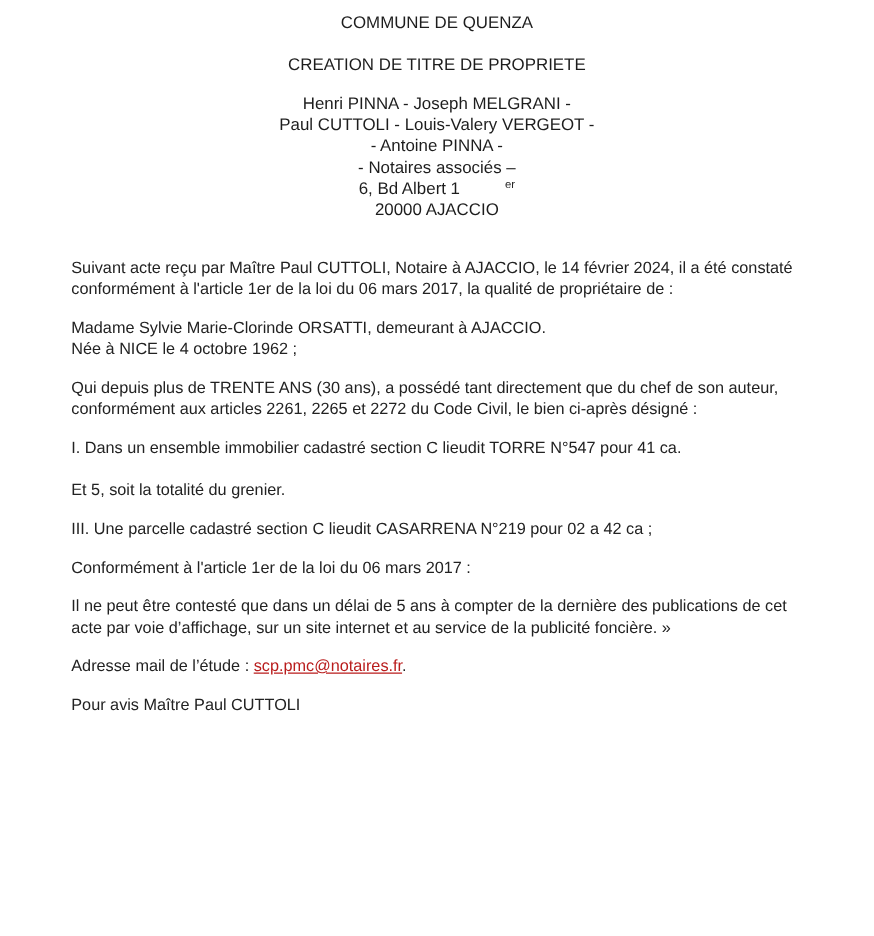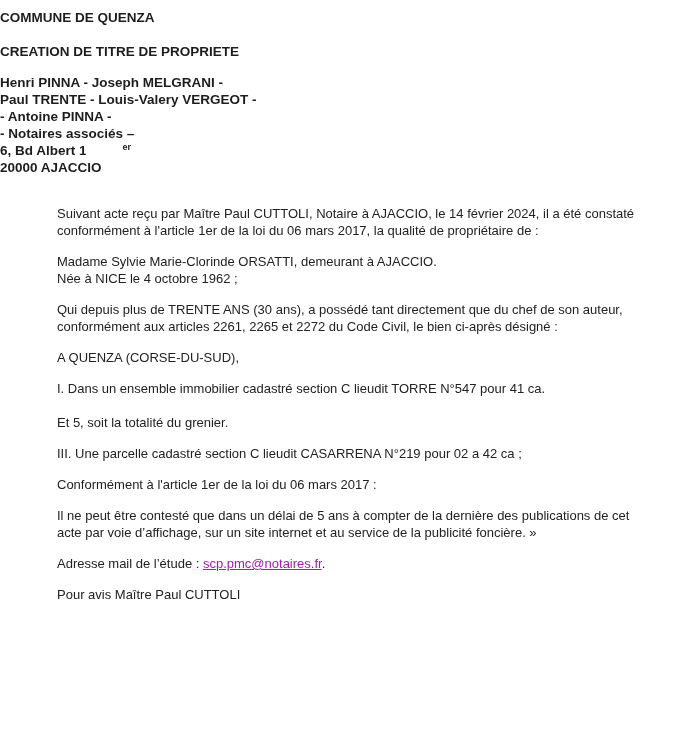--- a/index.html
+++ b/index.html
@@ -12,22 +12,22 @@
     width: 699px;
     height: 749px;
     background: #ffffff;
     overflow: hidden;
     box-sizing: border-box;
     font-family: "Liberation Sans", sans-serif;
     color: #222222;
   }
   .doc-header {
     padding-top: 9px;
-    text-align: left;
-    font-weight: bold;
+    text-align: center;
+    font-weight: normal;
     font-size: 13.5px;
     line-height: 17px;
     color: #1d1d1d;
   }
   .commune-line {
     margin-bottom: 17px;
   }
   .doc-title-line {
     margin-bottom: 14px;
   }
@@ -48,35 +48,35 @@
     line-height: 17px;
     color: #222222;
   }
   .para {
     margin: 0 0 14px 0;
   }
   .line {
     white-space: nowrap;
   }
   a.email-link {
-    color: #a21caf;
+    color: #b91c1c;
     text-decoration: underline;
   }
 </style>
 </head>
 <body>
 
 <div class="page">
 
   <div class="doc-header">
     <div class="commune-line">COMMUNE DE QUENZA</div>
     <div class="doc-title-line">CREATION DE TITRE DE PROPRIETE</div>
     <div>
       <div class="notary-line">Henri PINNA - Joseph MELGRANI -</div>
-      <div class="notary-line">Paul TRENTE - Louis-Valery VERGEOT -</div>
+      <div class="notary-line">Paul CUTTOLI - Louis-Valery VERGEOT -</div>
       <div class="notary-line">- Antoine PINNA -</div>
       <div class="notary-line">- Notaires associés –</div>
       <div class="address-line"><span>6, Bd Albert 1</span><sup class="ord">er</sup></div>
       <div class="address-line">20000 AJACCIO</div>
     </div>
   </div>
 
   <div class="doc-body">
 
     <p class="para">
@@ -87,23 +87,20 @@
     <p class="para">
       <span class="line">Madame Sylvie Marie-Clorinde ORSATTI, demeurant à AJACCIO.</span><br>
       <span class="line">Née à NICE le 4 octobre 1962 ;</span>
     </p>
 
     <p class="para">
       <span class="line">Qui depuis plus de TRENTE ANS (30 ans), a possédé tant directement que du chef de son auteur,</span><br>
       <span class="line">conformément aux articles 2261, 2265 et 2272 du Code Civil, le bien ci-après désigné :</span>
     </p>
 
-    <p class="para">
-      <span class="line">A QUENZA (CORSE-DU-SUD),</span>
-    </p>
 
     <p class="para">
       <span class="line">I. Dans un ensemble immobilier cadastré section C lieudit TORRE N°547 pour 41 ca.</span><br>
       <br>
       <span class="line">Et 5, soit la totalité du grenier.</span>
     </p>
 
 
     <p class="para">
       <span class="line">III. Une parcelle cadastré section C lieudit CASARRENA N°219 pour 02 a 42 ca ;</span>

